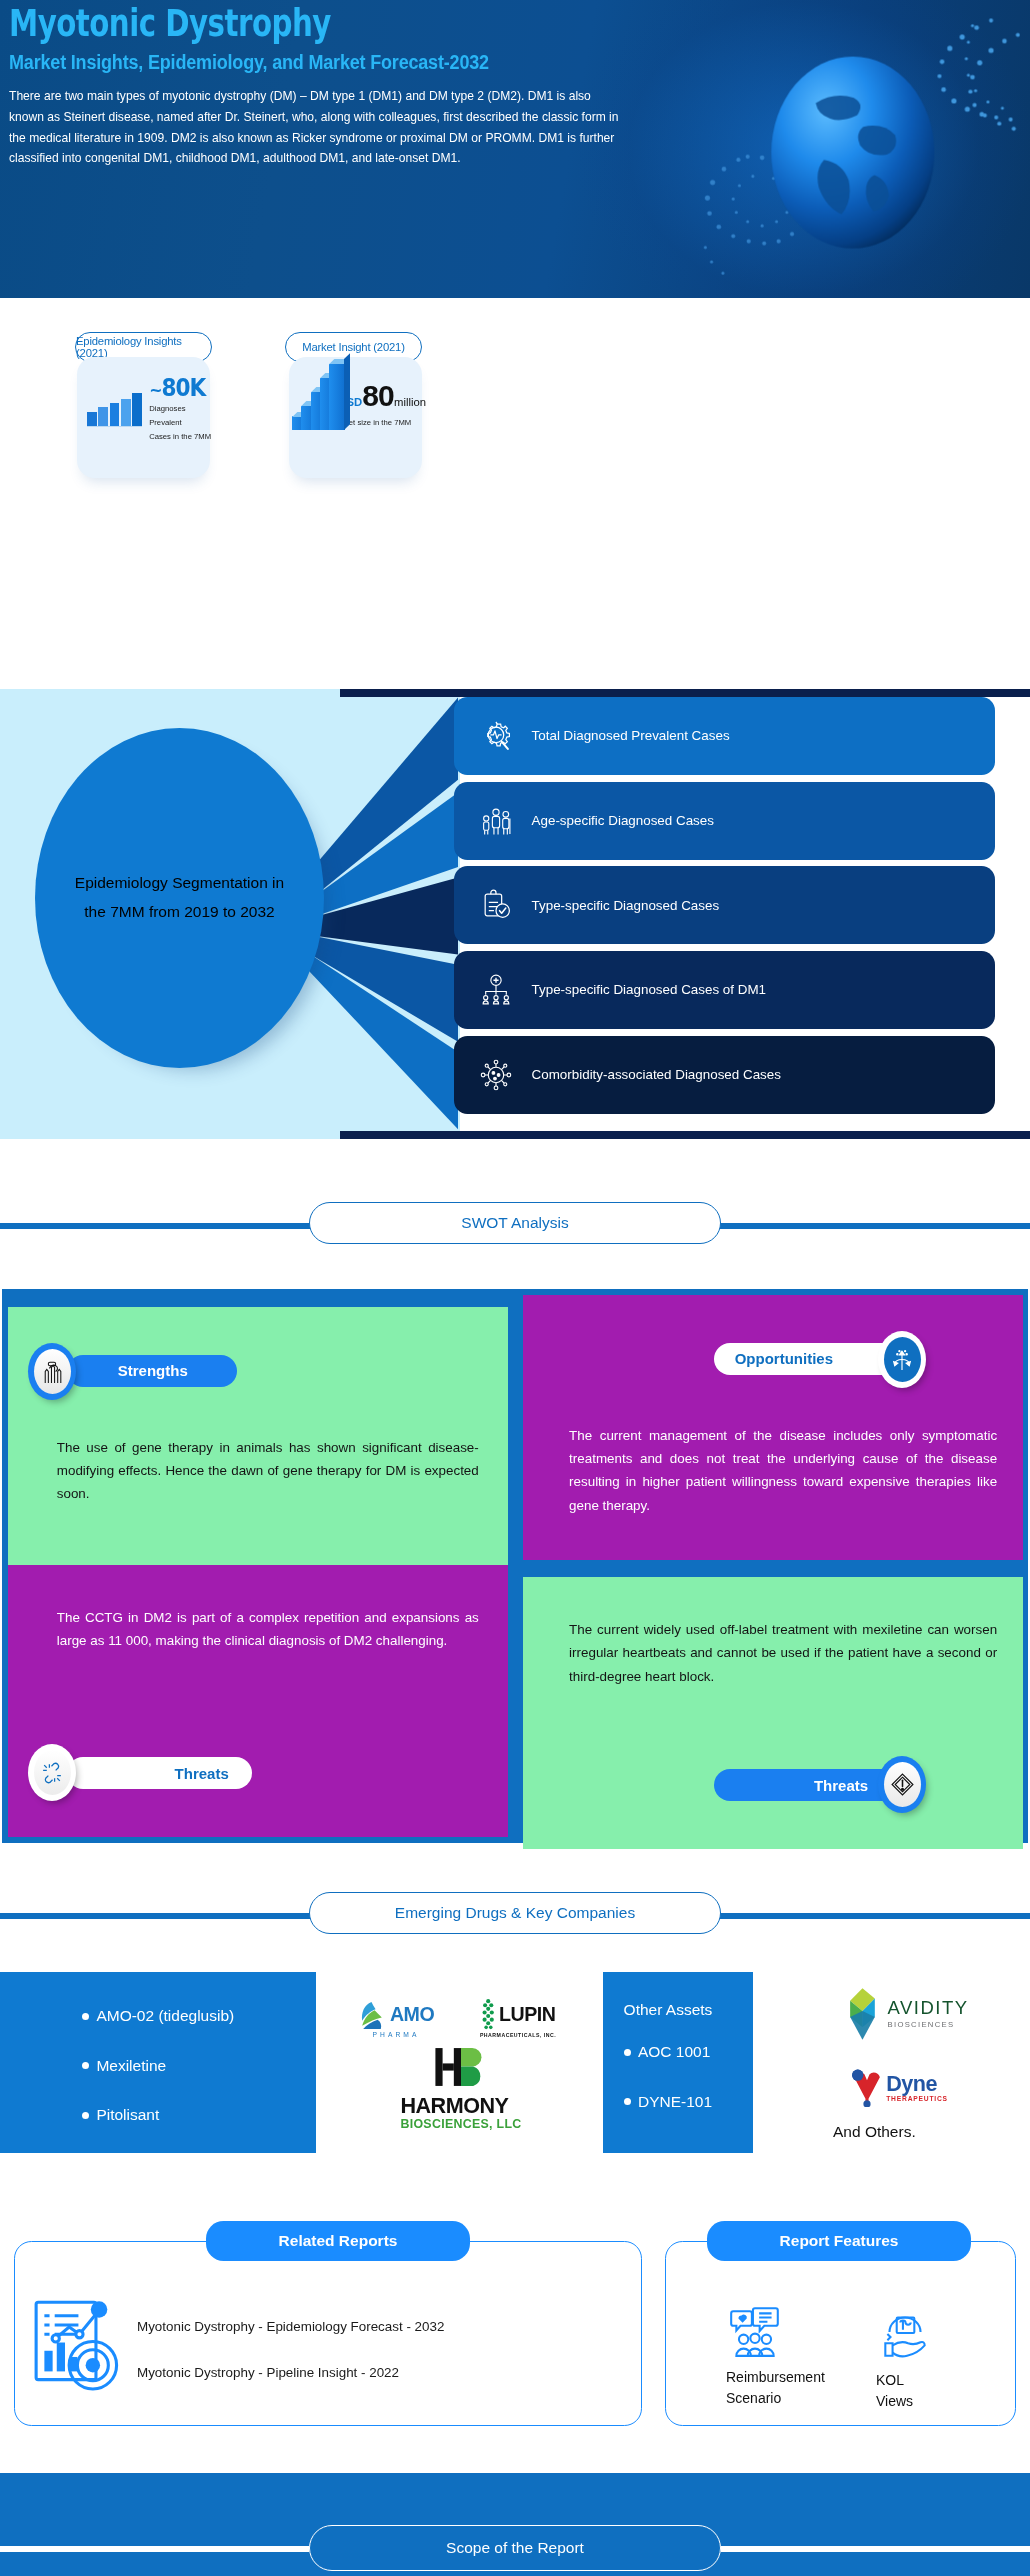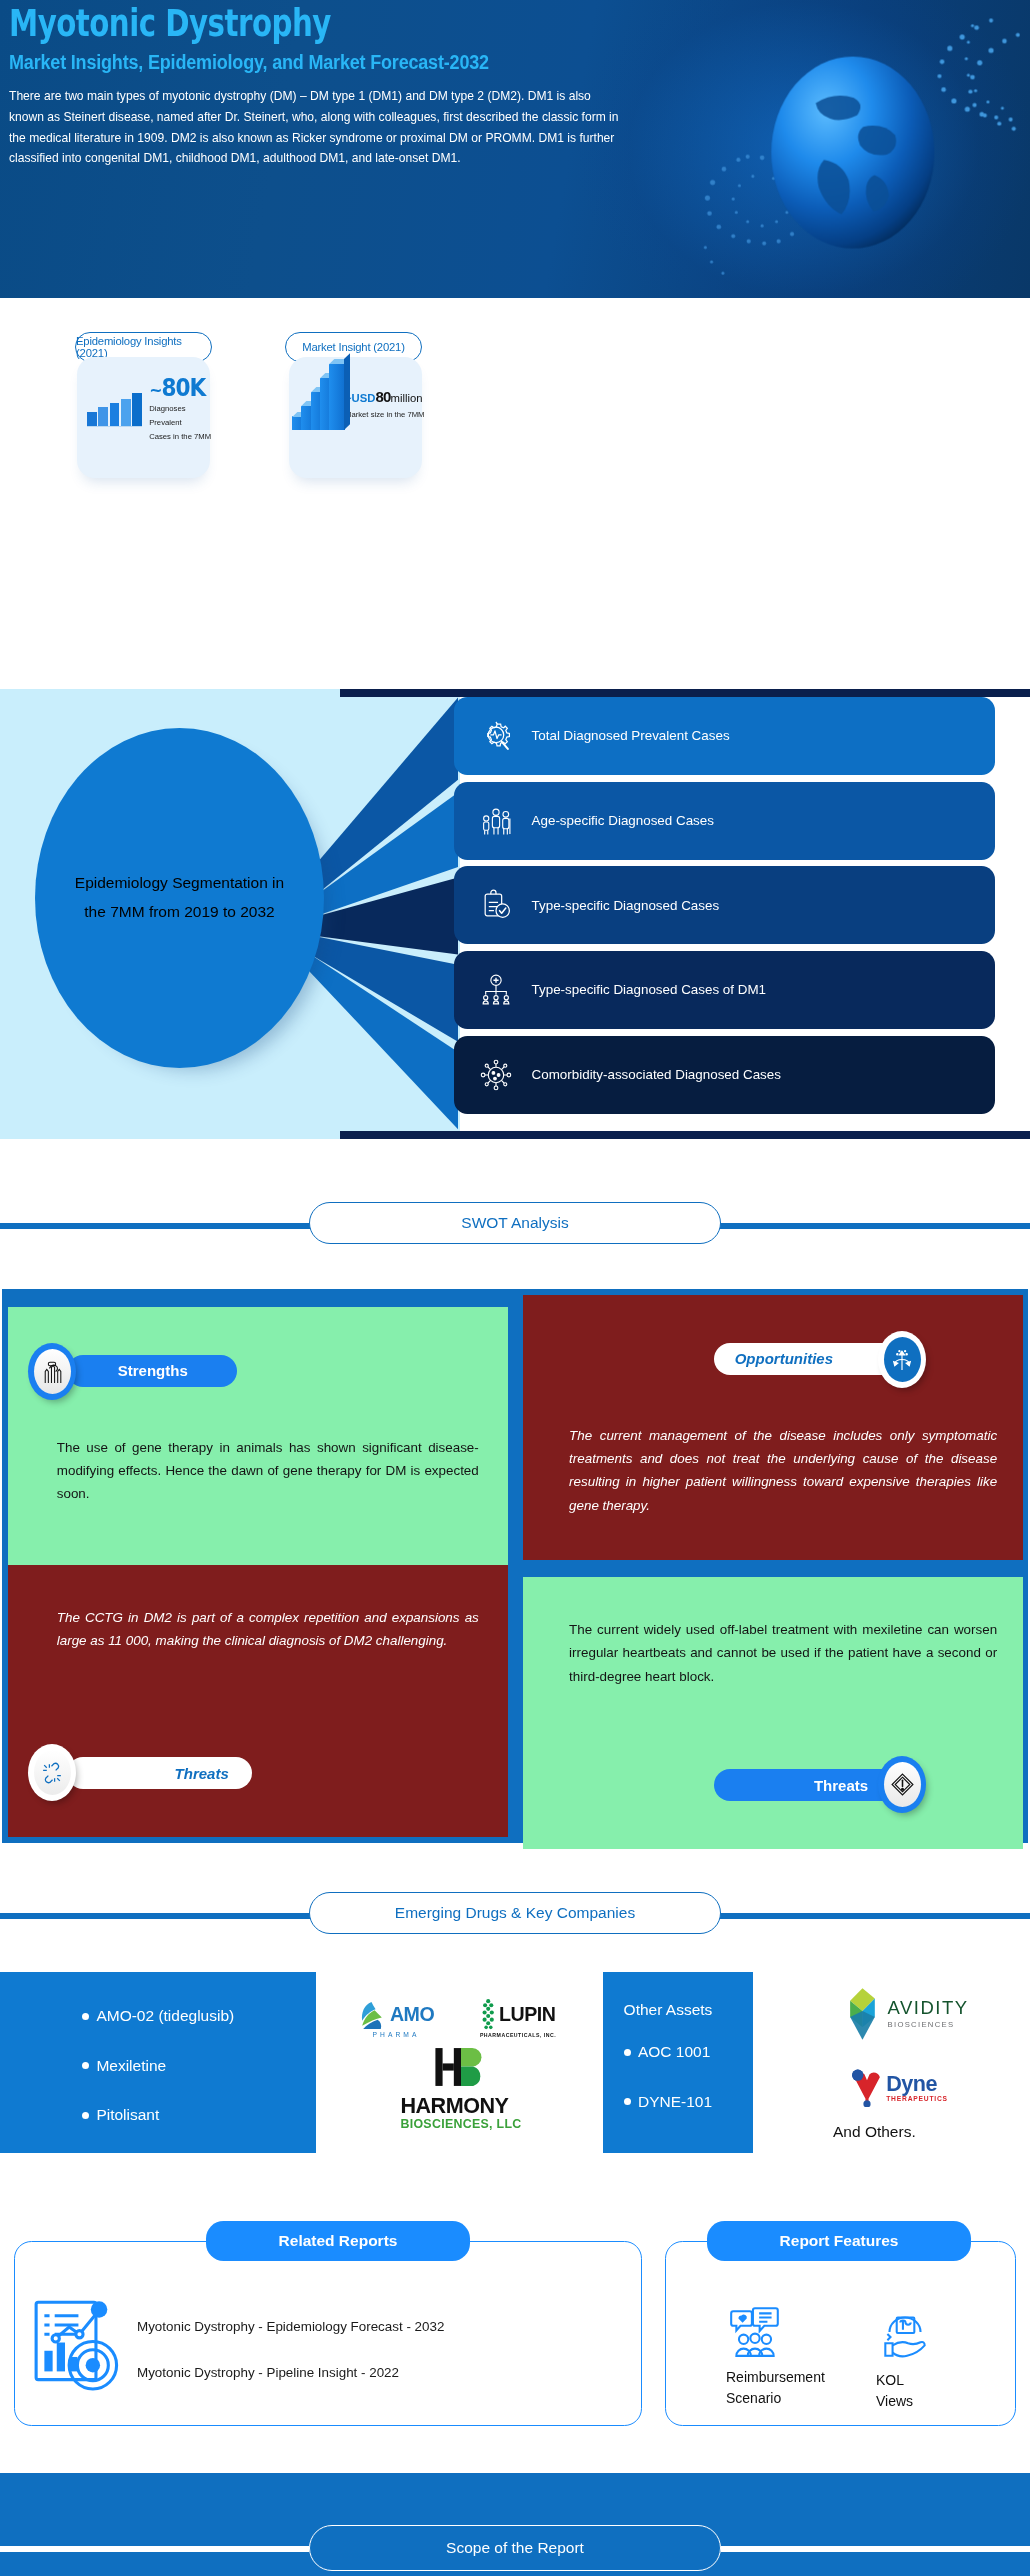--- a/index.html
+++ b/index.html
@@ -85,21 +85,21 @@
   
   .swot { position:absolute; left:0; top: 1188px; width:1030px; height: 667px; background:#fff; }
   .band-rule { position:absolute; height: 5.7px; background:#0f6fc0; }
   .sec-pill {
     position:absolute; border:1.5px solid #0f6fc0; background:#fff; border-radius: 23px;
     display:flex; align-items:center; justify-content:center; color:#0f6fc0; font-size: 15.5px;
   }
   .swot-frame { position:absolute; left: 2.1px; top: 101px; width: 1026px; height: 554px; background:#0f6fc0; }
   .swot-cell { position:absolute; overflow:hidden; }
   .swot-white { background:#86efac;margin-top:12px; }
-  .swot-blue { background:#7f1d1d;font-style:italic; }
+  .swot-blue { background:#a21caf; }
   .swot-txt { position:absolute; font-size: 13.4px; line-height: 1.74; text-align: justify; }
   .tag {
     position:absolute; height: 32px; border-radius: 16.5px; display:flex; align-items:center;
     font-size: 15px; font-weight: 700; padding: 0 17.5px;
   }
   .tag-blue { background:#1a7ff0; color:#fff; }
   .tag-white { background:#fff; color:#0f6fc0; }
   .badge {
     position:absolute; width: 48px; height: 57px; border-radius: 50%;
     display:flex; align-items:center; justify-content:center;
@@ -293,21 +293,21 @@
     <div class="ins-body" style="left:292px; top:67px; width:134px;">
       <div class="bc-3d" style="height:67px;width:52px;">
         <i style="left:0px;height:13.4px;background:linear-gradient(90deg,#1f8eee,#0f6fd0)"></i>
         <i style="left:9.3px;height:24px;background:linear-gradient(90deg,#1f8eee,#0f6fd0)"></i>
         <i style="left:18.5px;height:38px;background:linear-gradient(90deg,#1f8eee,#0f6fd0)"></i>
         <i style="left:28px;height:52px;background:linear-gradient(90deg,#1f8eee,#0f6fd0)"></i>
         <i style="left:37px;height:66px;background:linear-gradient(90deg,#1f8eee,#0f6fd0)"></i>
       </div>
       <div style="margin-left:1px; margin-top:6.2px;">
         <div style="white-space:nowrap;">
-          <span style="font-size:11.3px;color:#0f7ad1;font-weight:700;">~USD</span><span style="font-size:15px;font-weight:700;color:#111;letter-spacing:-0.8px;">80</span><span style="font-size:11.3px;color:#111;">million</span>
+          <span style="font-size:11.3px;color:#0f7ad1;font-weight:700;">~USD</span><span style="font-size:30px;font-weight:700;color:#111;letter-spacing:-0.8px;">80</span><span style="font-size:11.3px;color:#111;">million</span>
         </div>
         <div class="fig-cap" style="font-size:7.7px;">Market size in the 7MM</div>
       </div>
     </div>
   </div>
 
   <div class="seg">
     <div class="seg-bg"></div>
     <div class="seg-rule-top"></div>
     <div class="seg-rule-bot"></div>

